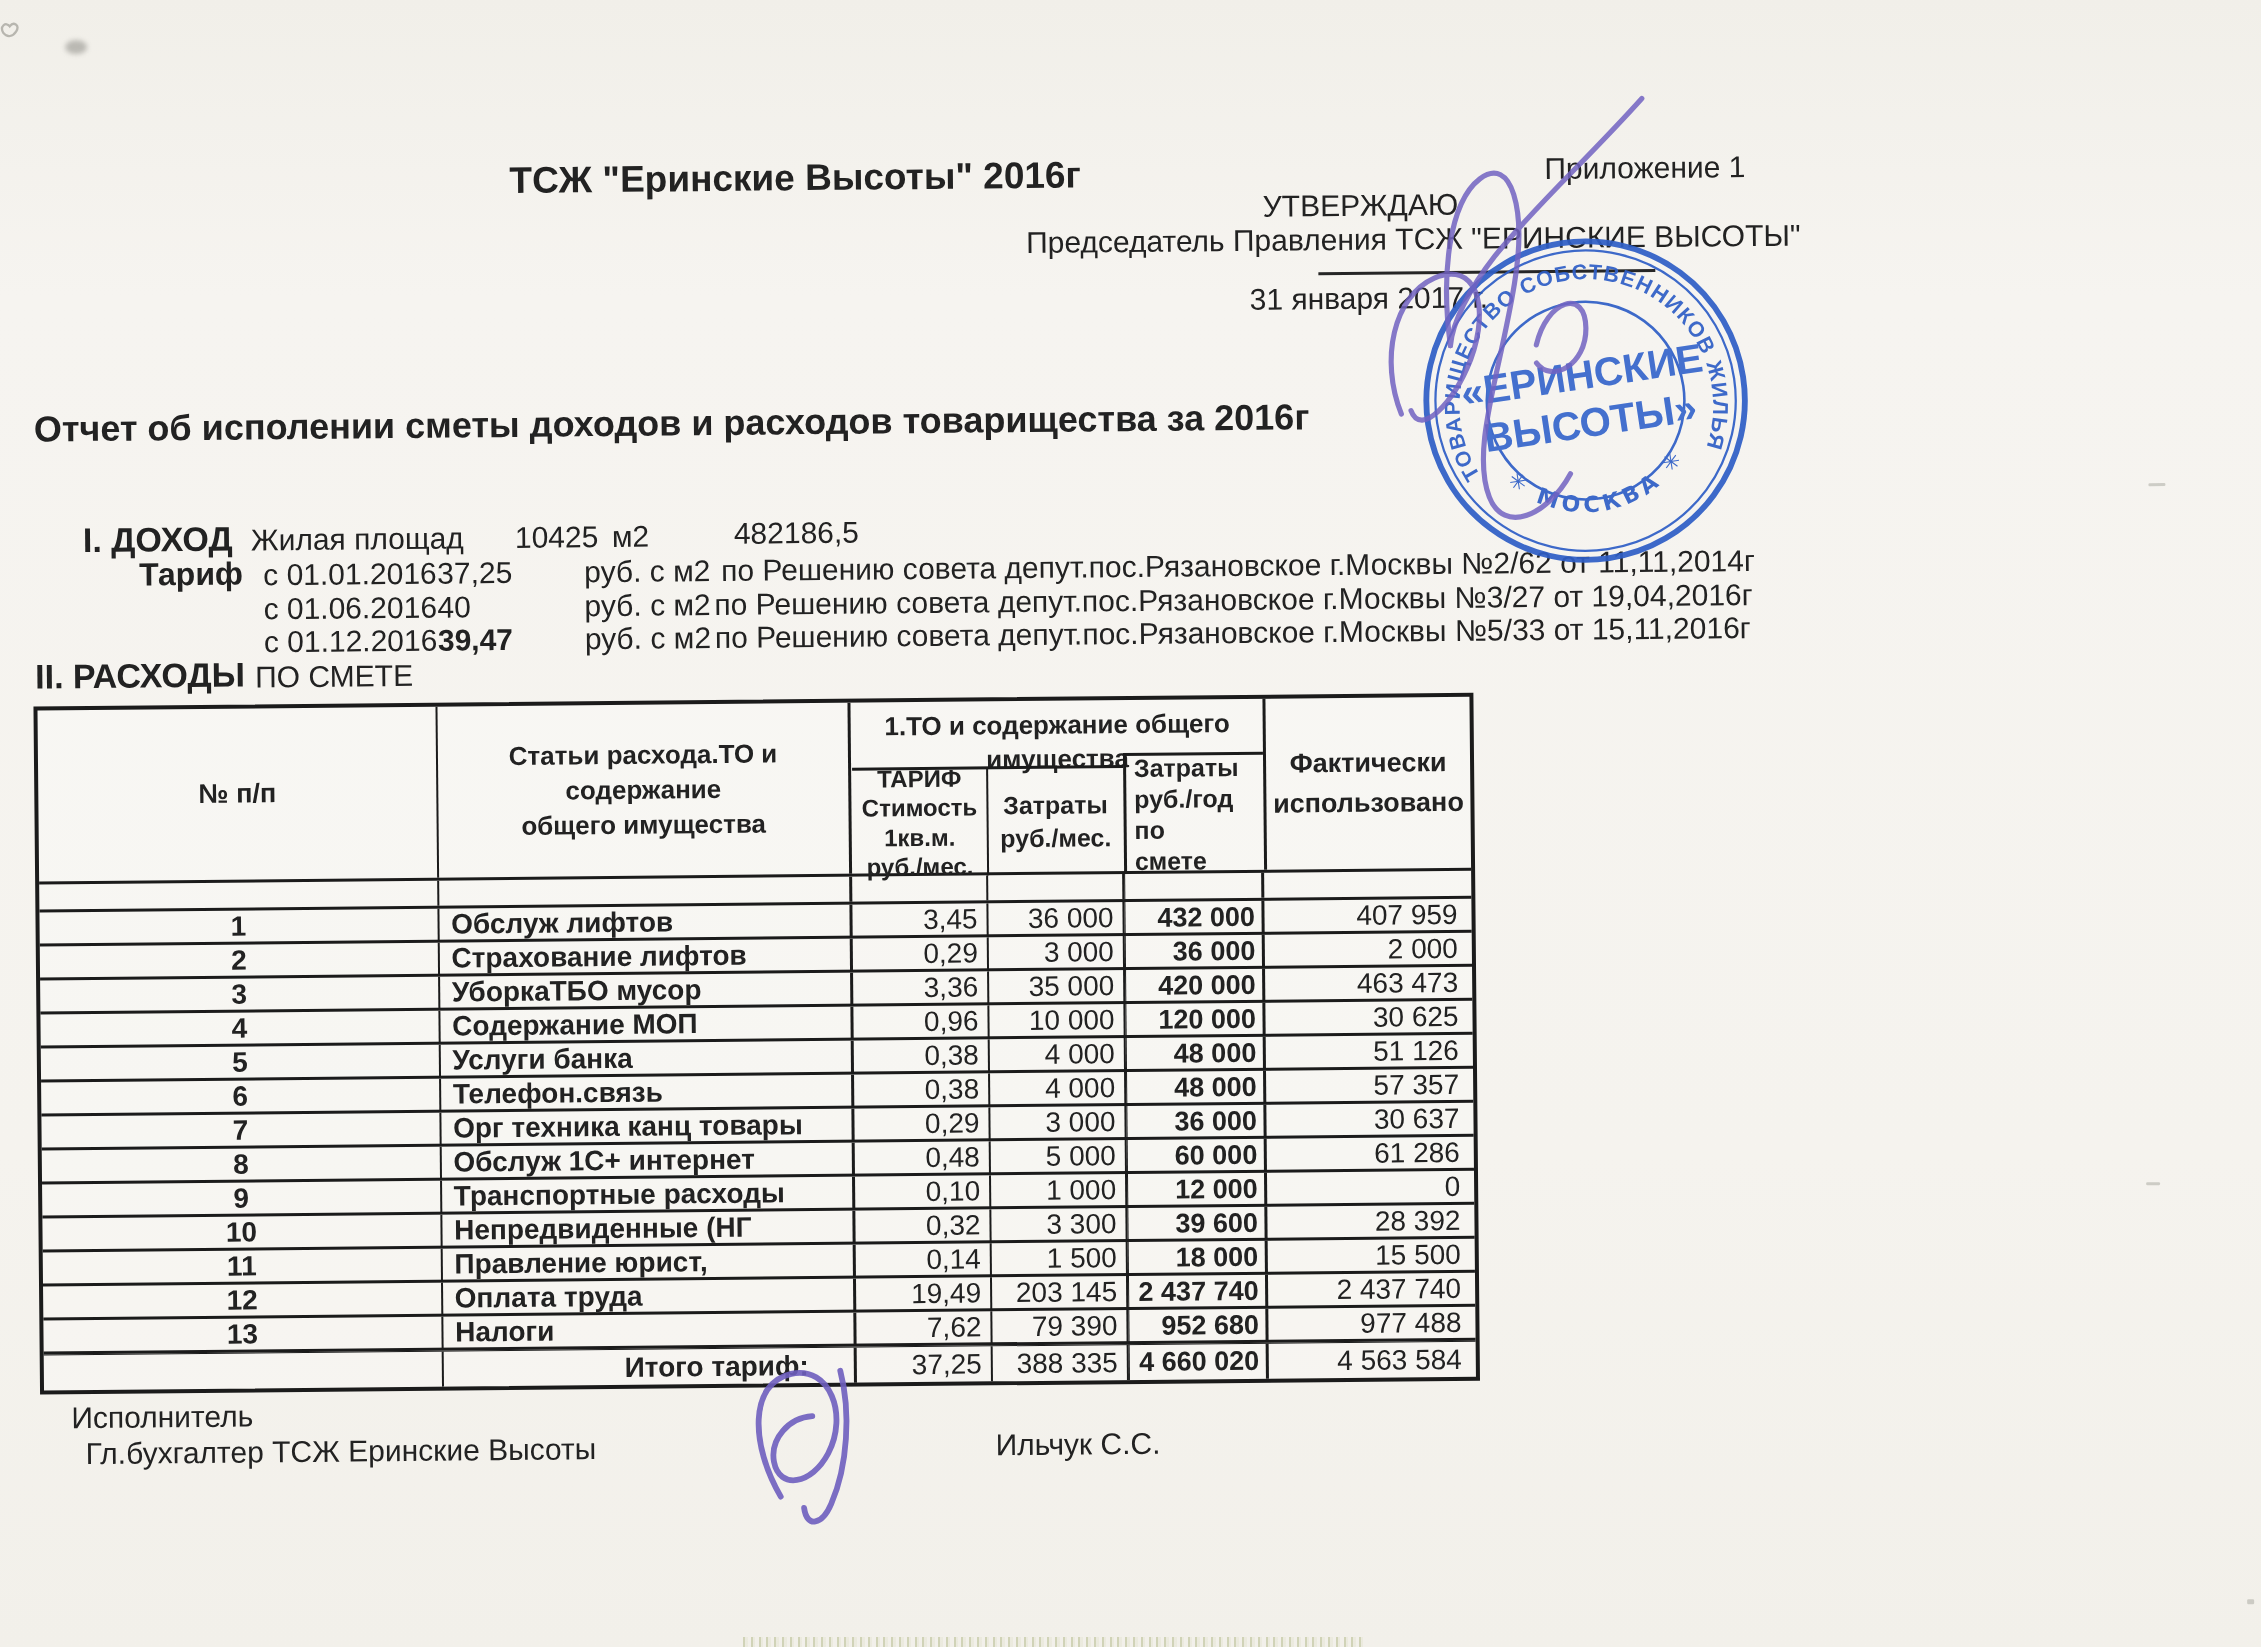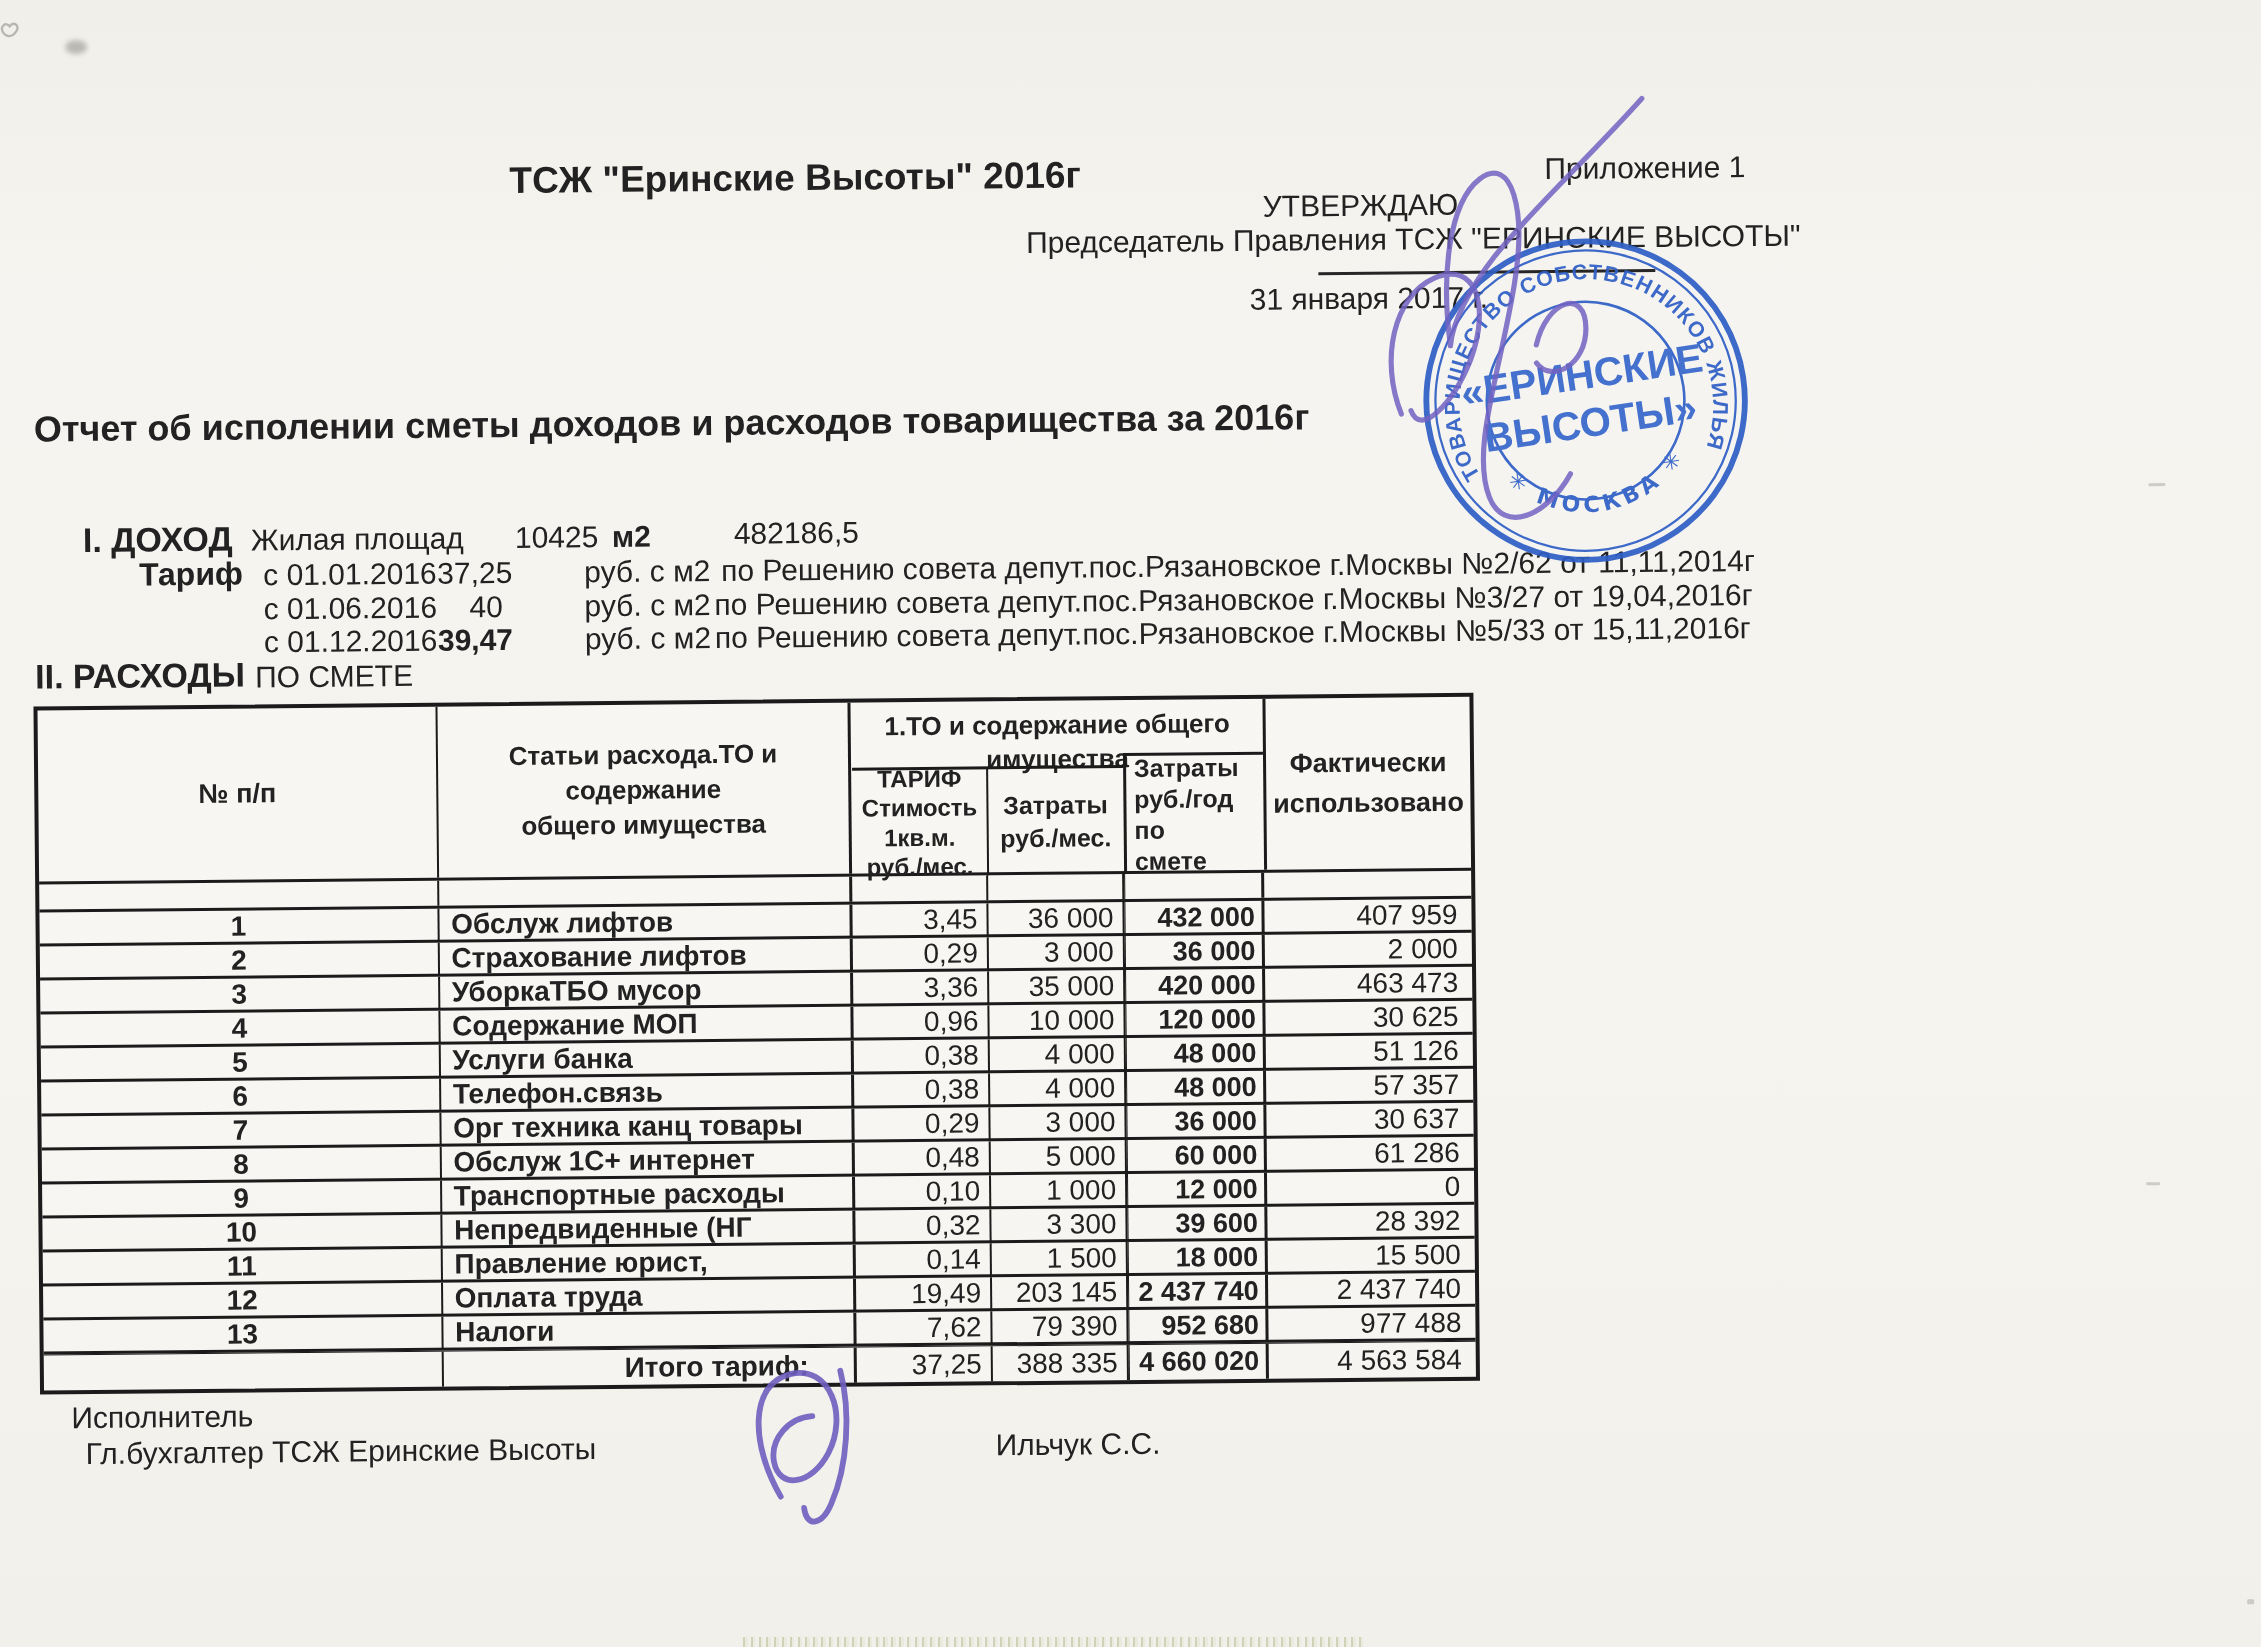--- a/index.html
+++ b/index.html
@@ -71,30 +71,30 @@
   <div class="abs t47" style="left:1268px;top:191px;">УТВЕРЖДАЮ</div>
   <div class="abs t47" style="left:1031px;top:225px;">Председатель Правления ТСЖ "ЕРИНСКИЕ ВЫСОТЫ"</div>
   <div class="sig-line" style="left:1323px;top:274px;width:337px;"></div>
   <div class="abs t47" style="left:1254px;top:284px;">31 января 2017 г.</div>
 
   <div class="abs t55 b" style="left:37px;top:399px;">Отчет об исполении сметы доходов и расходов товарищества за 2016г</div>
 
   <div class="abs t52 b" style="left:85px;top:512px;">I. ДОХОД</div>
   <div class="abs t47" style="left:253px;top:515px;">Жилая площад</div>
   <div class="abs t47" style="left:517px;top:515px;">10425</div>
-  <div class="abs t47" style="left:614px;top:515px;font-weight:bold;">м2</div>
+  <div class="abs t47" style="left:614px;top:515px;">м2</div>
   <div class="abs t47" style="left:736px;top:513px;">482186,5</div>
 
   <div class="abs t50 b" style="left:141px;top:548px;">Тариф</div>
   <div class="abs t47" style="left:265px;top:550px;">с 01.01.2016</div>
   <div class="abs t47" style="left:439px;top:550px;">37,25</div>
   <div class="abs t47" style="left:586px;top:550px;">руб. с м2</div>
   <div class="abs t47" style="left:723px;top:550px;">по Решению совета депут.пос.Рязановское г.Москвы №2/62 от 11,11,2014г</div>
   <div class="abs t47" style="left:265px;top:584px;">с 01.06.2016</div>
-  <div class="abs t47" style="left:439px;top:584px;margin-left:32px;">40</div>
+  <div class="abs t47" style="left:439px;top:584px;">40</div>
   <div class="abs t47" style="left:586px;top:584px;">руб. с м2</div>
   <div class="abs t47" style="left:716px;top:584px;">по Решению совета депут.пос.Рязановское г.Москвы №3/27 от 19,04,2016г</div>
   <div class="abs t47" style="left:265px;top:617px;">с 01.12.2016</div>
   <div class="abs t47" style="left:439px;top:617px;font-weight:bold;">39,47</div>
   <div class="abs t47" style="left:586px;top:617px;">руб. с м2</div>
   <div class="abs t47" style="left:716px;top:617px;">по Решению совета депут.пос.Рязановское г.Москвы №5/33 от 15,11,2016г</div>
 
   <div class="abs t52 b" style="left:36px;top:648px;">II. РАСХОДЫ</div>
   <div class="abs t47" style="left:256px;top:652px;">ПО СМЕТЕ</div>
 

